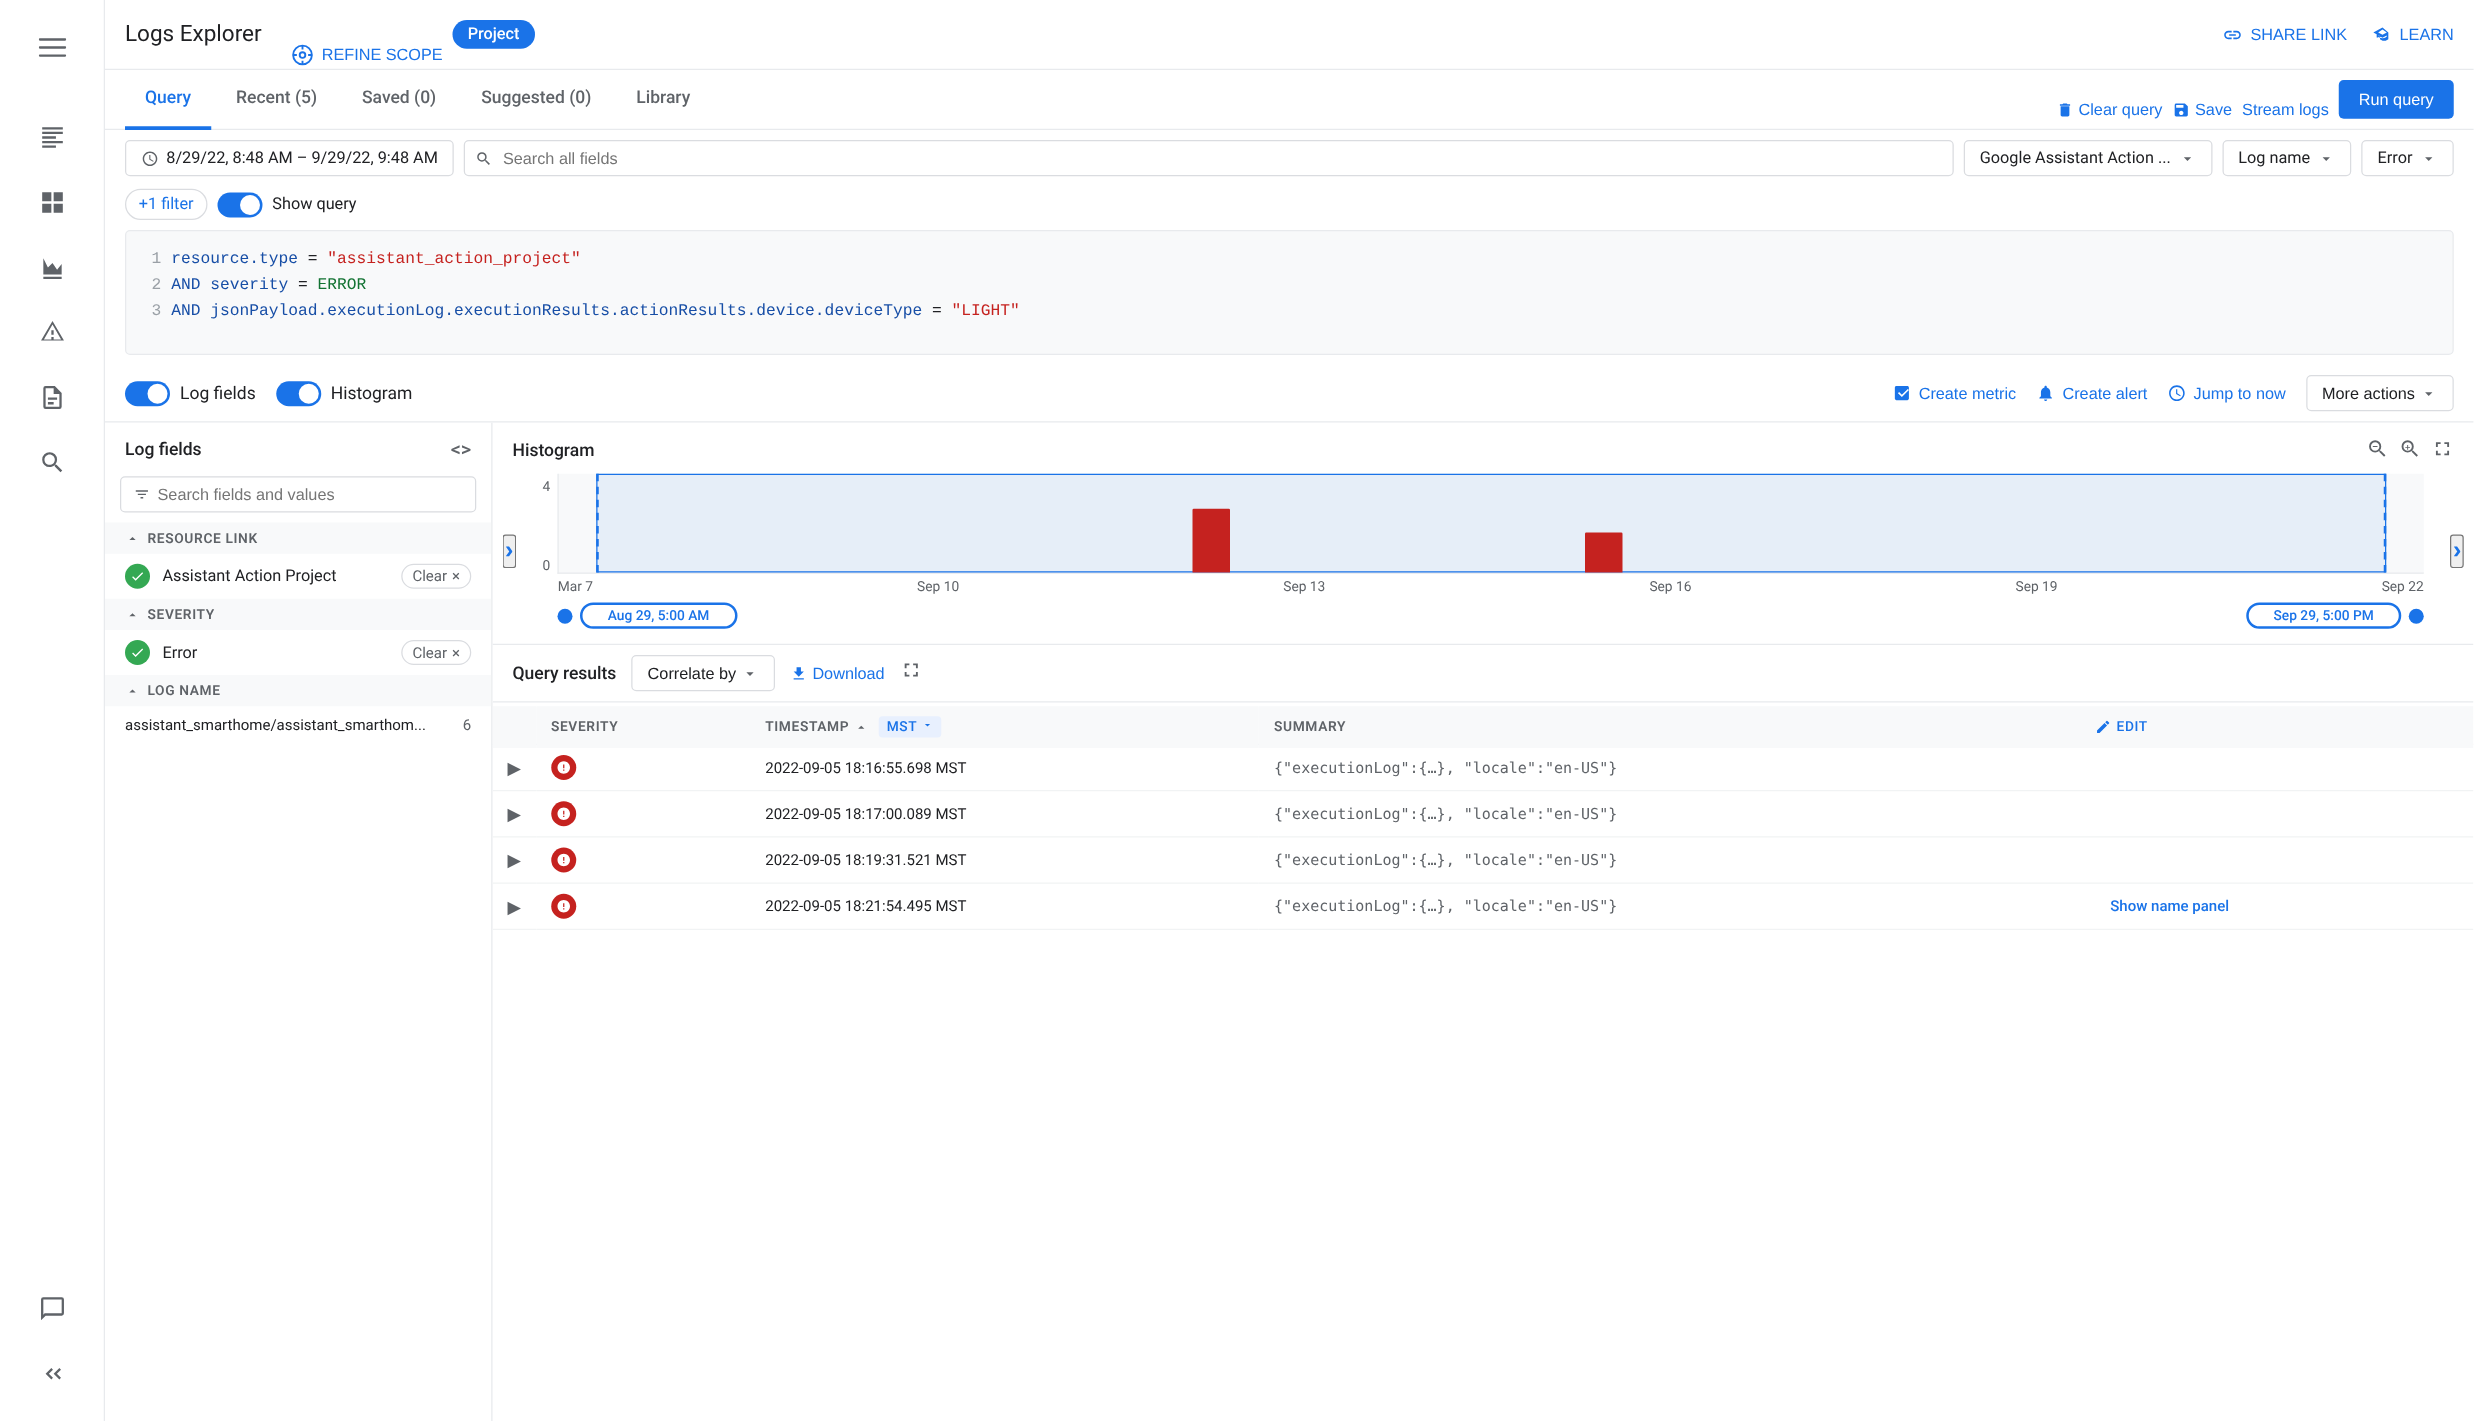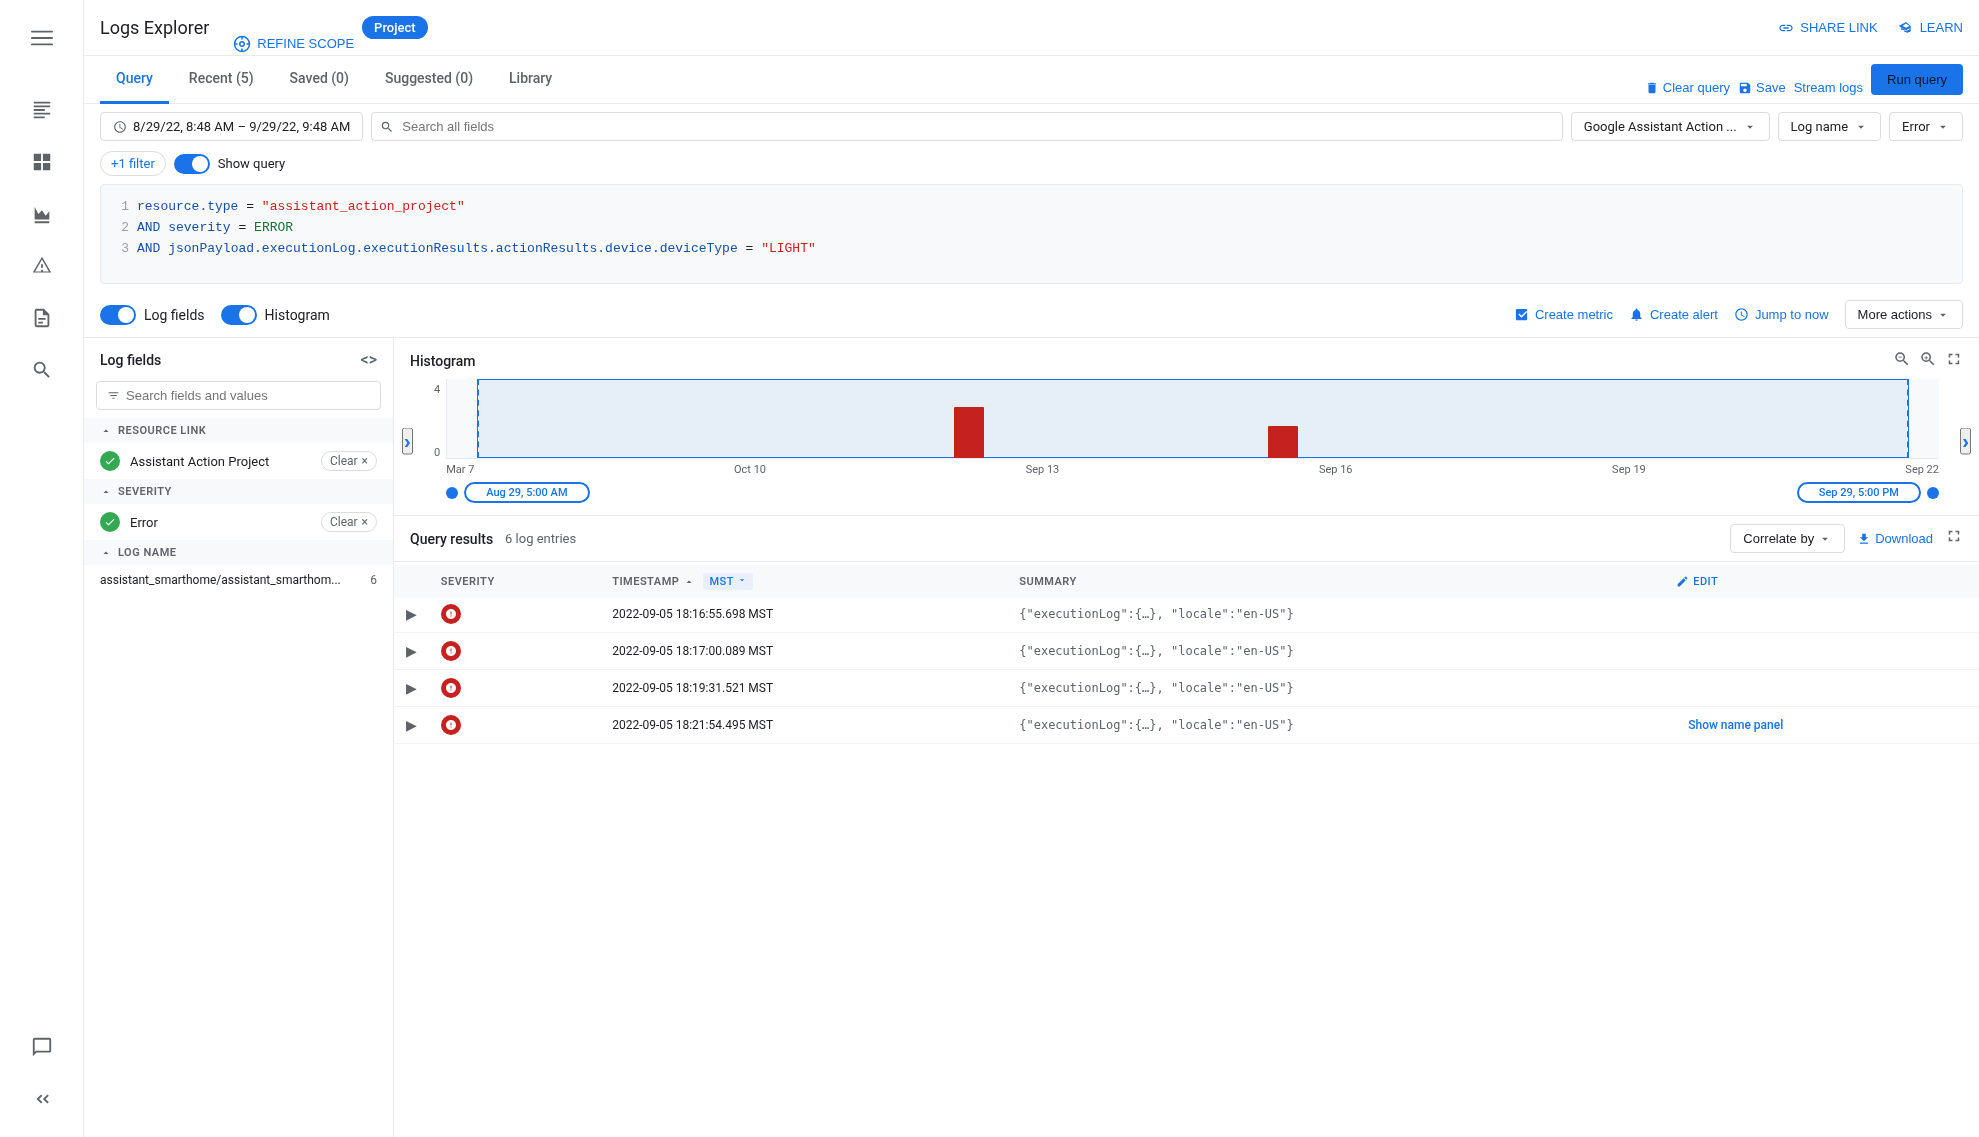--- a/index.html
+++ b/index.html
@@ -44,21 +44,21 @@
       border-bottom: 1px solid #e8eaed; background: #fff; flex-shrink: 0;
     }
     .tab {
       padding: 0 16px; height: 48px; display: flex; align-items: center;
       font-size: 14px; color: #5f6368; cursor: pointer; border-bottom: 3px solid transparent;
       font-weight: 500; margin-right: 4px;
     }
     .tab.active { color: #1a73e8; border-bottom-color: #1a73e8; }
     .tab-actions { margin-left: auto; display: flex; align-items: flex-end; gap: 8px; }
     .btn-text { background: none; border: none; color: #1a73e8; font-size: 13px; font-weight: 500; cursor: pointer; display: flex; align-items: center; gap: 4px; }
-    .btn-primary { background: #1a73e8; color: #0f172a; border: none; border-radius: 4px; padding: 8px 16px; font-size: 13px; font-weight: 500; cursor: pointer; }
+    .btn-primary { background: #1a73e8; color: #ffffff; border: none; border-radius: 4px; padding: 8px 16px; font-size: 13px; font-weight: 500; cursor: pointer; }
 
     
     .filter-bar {
       display: flex; align-items: center; padding: 8px 16px; gap: 8px;
       background: #fff; flex-shrink: 0; flex-wrap: wrap;
     }
     .time-filter {
       display: flex; align-items: center; gap: 6px; border: 1px solid #dadce0;
       border-radius: 4px; padding: 6px 12px; font-size: 13px; cursor: pointer;
       color: #202124;
@@ -557,21 +557,21 @@
                   <div style="position:absolute;left:2%;top:0;bottom:0;border-left:2px dashed #1a73e8;pointer-events:none;"></div>
                   <div style="position:absolute;right:2%;top:0;bottom:0;border-left:2px dashed #1a73e8;pointer-events:none;"></div>
 
                   <div style="position:absolute;left:34%;bottom:0;width:2%;height:65%;background:#c5221f;border-radius:1px 1px 0 0;"></div>
 
                   <div style="position:absolute;left:55%;bottom:0;width:2%;height:40%;background:#c5221f;border-radius:1px 1px 0 0;"></div>
                 </div>
 
                 <div style="display:flex;justify-content:space-between;font-size:11px;color:#5f6368;padding-top:4px;">
                   <span>Mar 7</span>
-                  <span>Oct 10</span>
+                  <span>Sep 10</span>
                   <span>Sep 13</span>
                   <span>Sep 16</span>
                   <span>Sep 19</span>
                   <span>Sep 22</span>
                 </div>
 
                 <div style="display:flex;justify-content:space-between;align-items:center;padding-top:6px;">
                   <div style="display:flex;align-items:center;gap:6px;">
                     <div style="width:12px;height:12px;border-radius:50%;background:#1a73e8;flex-shrink:0;"></div>
                     <span class="time-bubble">Aug 29, 5:00 AM</span>
@@ -583,21 +583,20 @@
                 </div>
               </div>
             </div>
             <button class="hist-nav right">›</button>
           </div>
         </div>
 
         <div class="query-results">
           <div class="results-header">
             <span class="results-title">Query results</span>
-            <span class="results-count">6 log entries</span>
             <button class="correlate-btn">
               <span>Correlate by</span>
               <svg width="14" height="14" viewBox="0 0 24 24" fill="#5f6368">
                   <path d="M7 10l5 5 5-5z"></path>
                 </svg>
             </button>
             <button class="download-btn">
               <svg width="14" height="14" viewBox="0 0 24 24" fill="#1a73e8">
                   <path d="M19 9h-4V3H9v6H5l7 7 7-7zM5 18v2h14v-2H5z"></path>
                 </svg>

